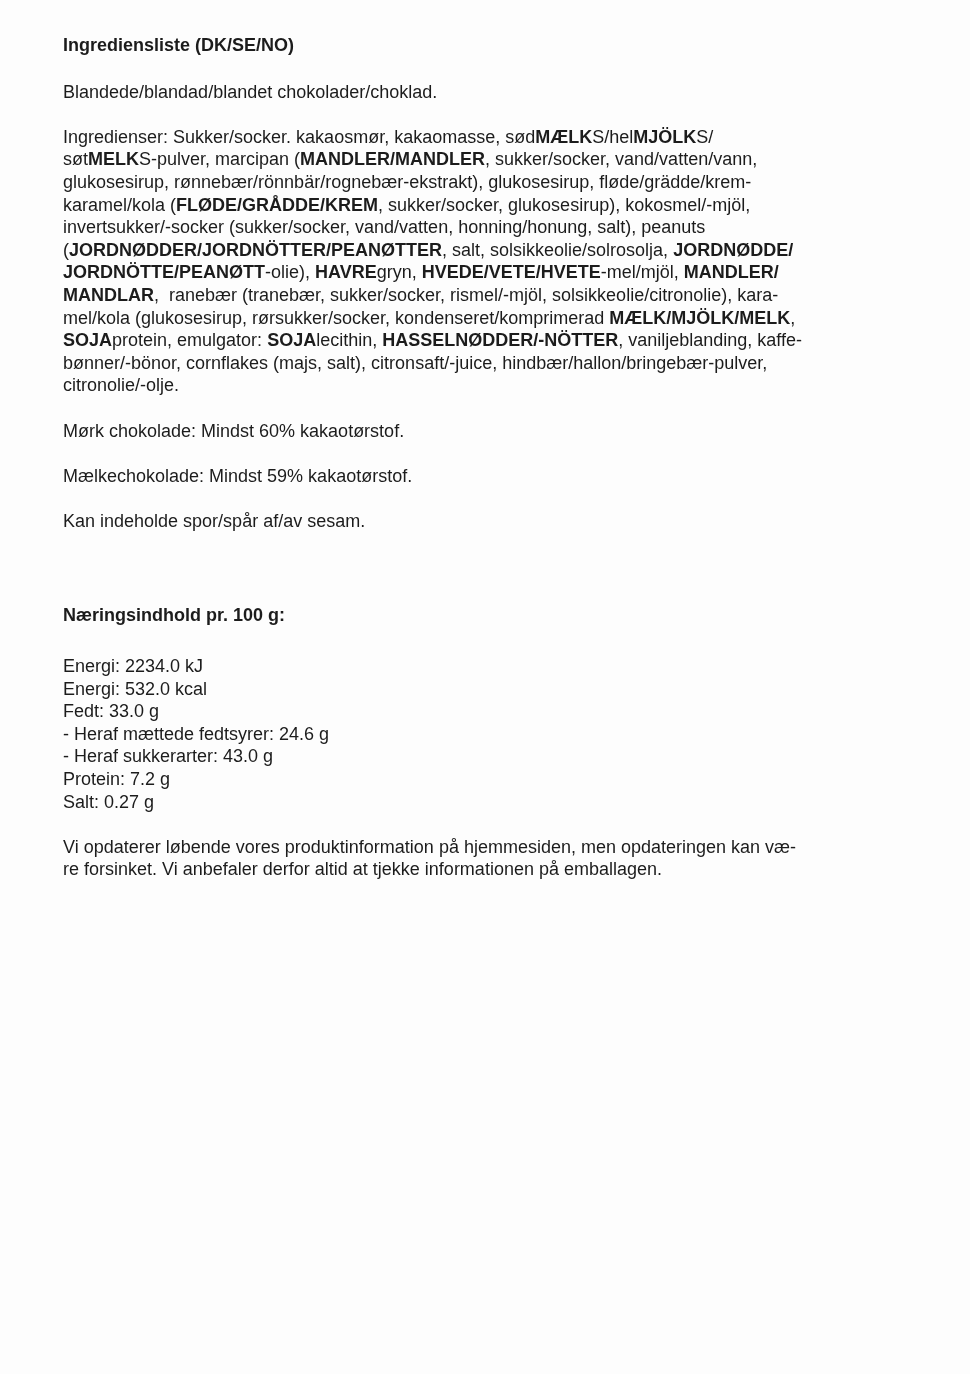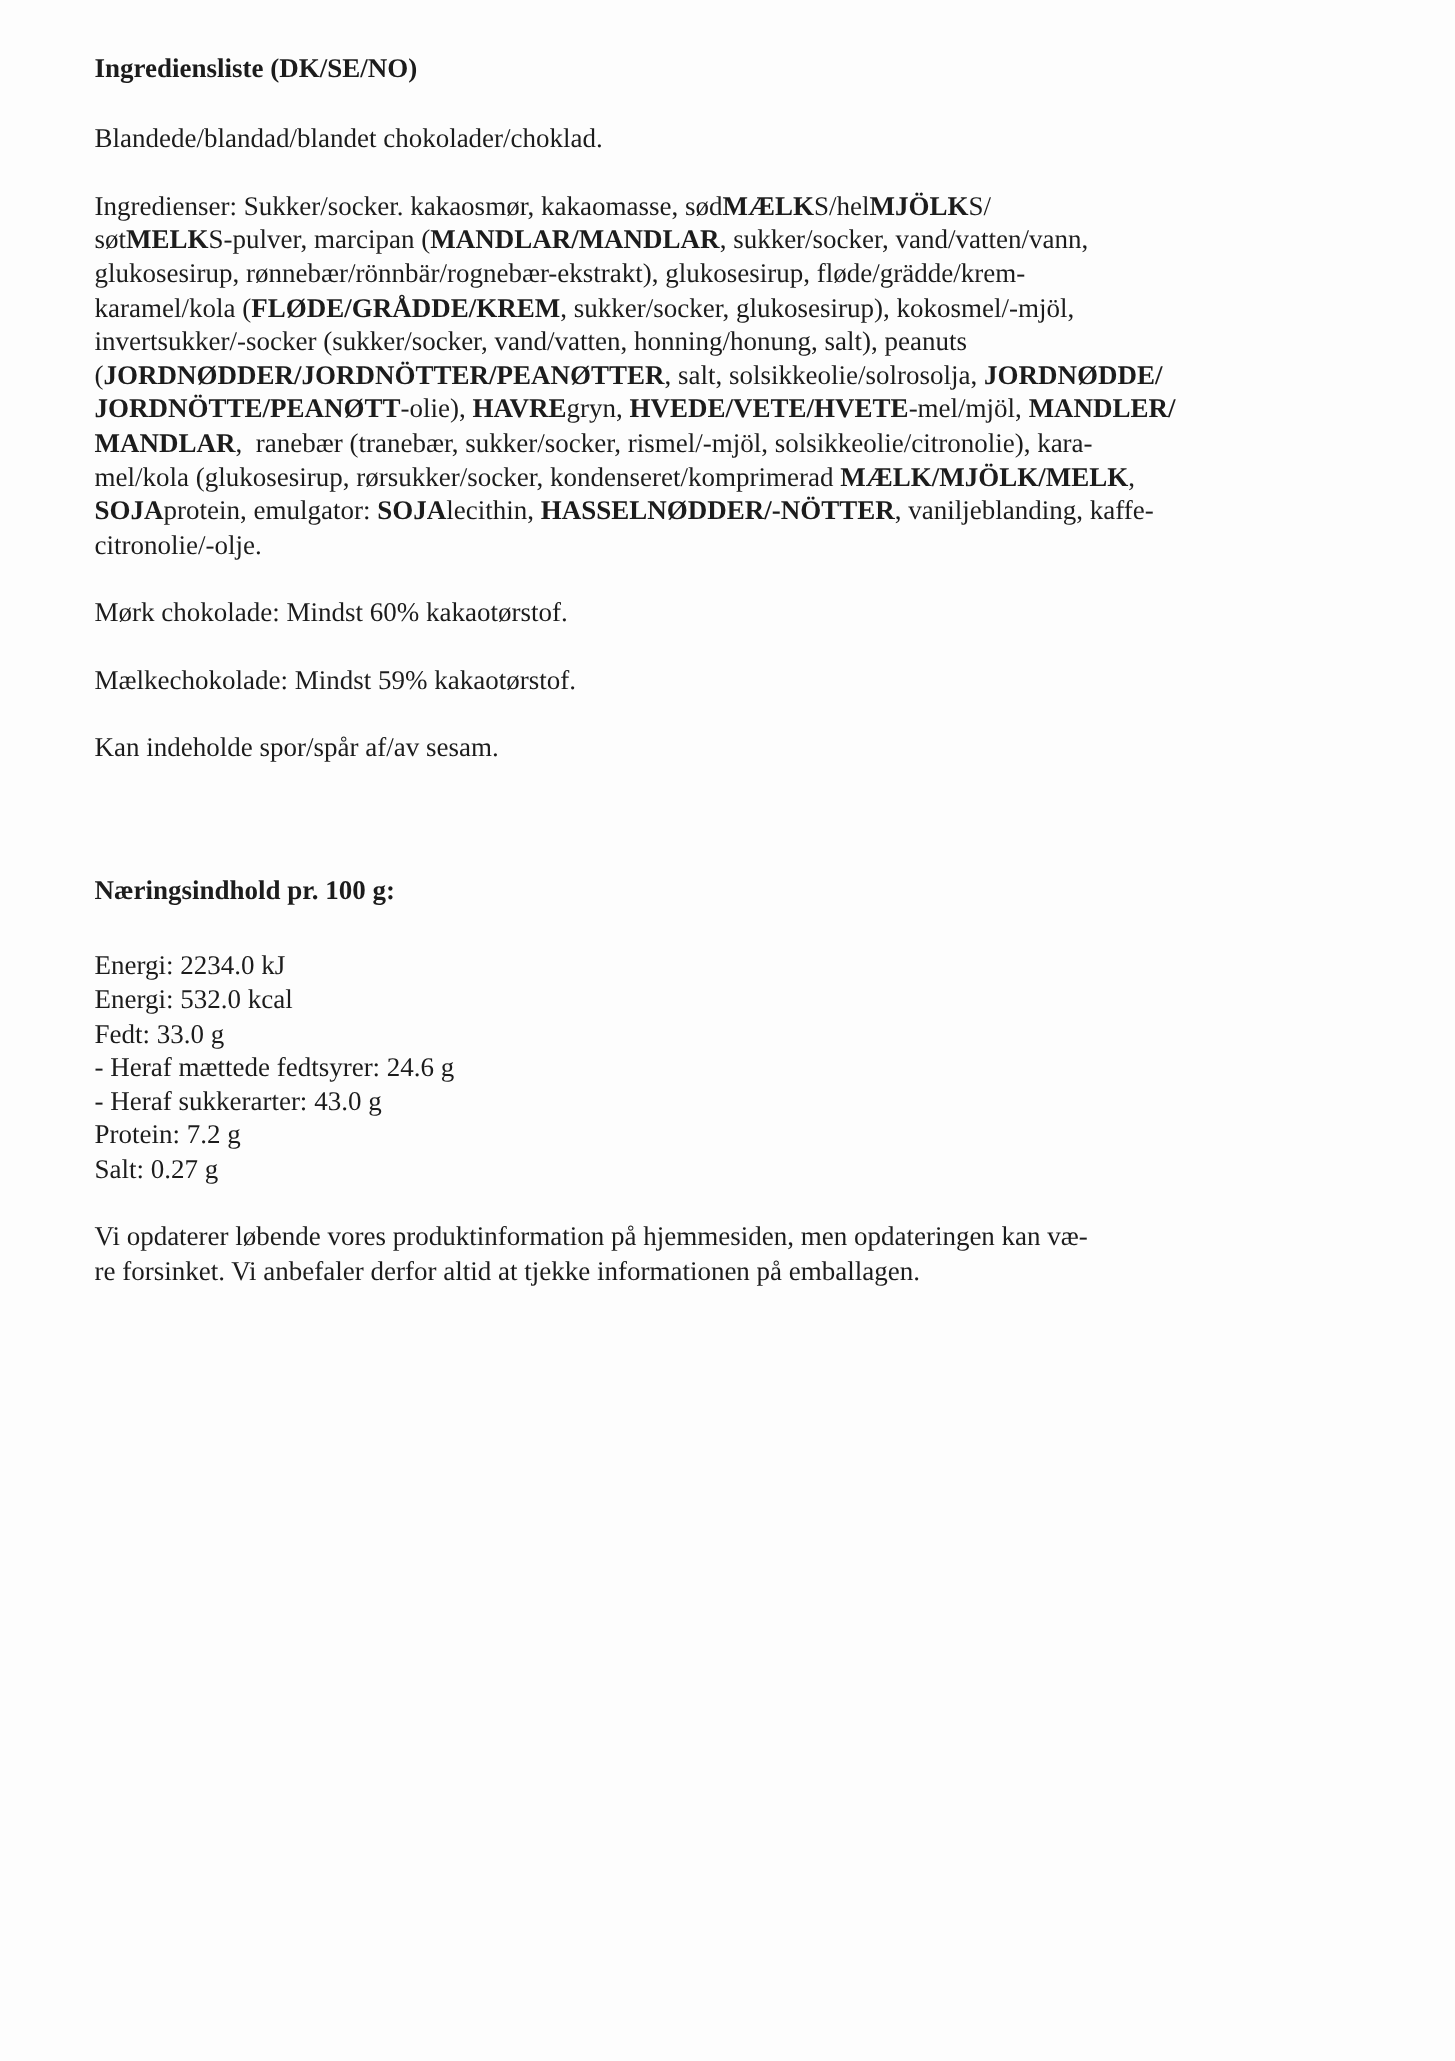--- a/index.html
+++ b/index.html
@@ -7,21 +7,21 @@
     padding: 0;
     background: #ffffff;
   }
   .page {
     position: relative;
     width: 970px;
     height: 1374px;
     box-sizing: border-box;
     background: #fdfdfd;
     padding: 34px 50px 0 63px;
-    font-family: Liberation Serif, serif;
+    font-family: Liberation Sans, sans-serif;
     font-size: 18px;
     line-height: 22.6px;
     color: #1c1c1c;
     overflow: hidden;
   }
   .h {
     font-size: 18px;
     font-weight: bold;
     margin: 0 0 24px 0;
   }
@@ -40,29 +40,30 @@
   }
 </style>
 </head>
 <body>
 
 <div class="page">
   <h1 class="h">Ingrediensliste (DK/SE/NO)</h1>
   <p class="para">Blandede/blandad/blandet chokolader/choklad.</p>
   <div class="para">
       <div class="line"><span>Ingredienser: Sukker/socker. kakaosmør, kakaomasse, sød</span><span class="b">MÆLK</span><span>S/hel</span><span class="b">MJÖLK</span><span>S/</span></div>
-      <div class="line"><span>søt</span><span class="b">MELK</span><span>S-pulver, marcipan (</span><span class="b">MANDLAR/MANDLAR</span><span>, sukker/socker, vand/vatten/vann,</span></div>
+      <div class="line"><span>søt</span><span class="b">MELK</span><span>S-pulver, marcipan (</span><span class="b">MANDLER/MANDLER</span><span>, sukker/socker, vand/vatten/vann,</span></div>
       <div class="line"><span>glukosesirup, rønnebær/rönnbär/rognebær-ekstrakt), glukosesirup, fløde/grädde/krem-</span></div>
       <div class="line"><span>karamel/kola (</span><span class="b">FLØDE/GRÅDDE/KREM</span><span>, sukker/socker, glukosesirup), kokosmel/-mjöl,</span></div>
       <div class="line"><span>invertsukker/-socker (sukker/socker, vand/vatten, honning/honung, salt), peanuts</span></div>
       <div class="line"><span>(</span><span class="b">JORDNØDDER/JORDNÖTTER/PEANØTTER</span><span>, salt, solsikkeolie/solrosolja, </span><span class="b">JORDNØDDE/</span></div>
       <div class="line"><span class="b">JORDNÖTTE/PEANØTT</span><span>-olie), </span><span class="b">HAVRE</span><span>gryn, </span><span class="b">HVEDE/VETE/HVETE</span><span>-mel/mjöl, </span><span class="b">MANDLER/</span></div>
       <div class="line"><span class="b">MANDLAR</span><span>,  ranebær (tranebær, sukker/socker, rismel/-mjöl, solsikkeolie/citronolie), kara-</span></div>
       <div class="line"><span>mel/kola (glukosesirup, rørsukker/socker, kondenseret/komprimerad </span><span class="b">MÆLK/MJÖLK/MELK</span><span>,</span></div>
       <div class="line"><span class="b">SOJA</span><span>protein, emulgator: </span><span class="b">SOJA</span><span>lecithin, </span><span class="b">HASSELNØDDER/-NÖTTER</span><span>, vaniljeblanding, kaffe-</span></div>
+      <div class="line"><span>bønner/-bönor, cornflakes (majs, salt), citronsaft/-juice, hindbær/hallon/bringebær-pulver,</span></div>
       <div class="line"><span>citronolie/-olje.</span></div>
     </div>
   <p class="para">Mørk chokolade: Mindst 60% kakaotørstof.</p>
   <p class="para">Mælkechokolade: Mindst 59% kakaotørstof.</p>
   <p class="para">Kan indeholde spor/spår af/av sesam.</p>
   <h2 class="h h2">Næringsindhold pr. 100 g:</h2>
   <div class="para">
       <div class="line">Energi: 2234.0 kJ</div>
       <div class="line">Energi: 532.0 kcal</div>
       <div class="line">Fedt: 33.0 g</div>

